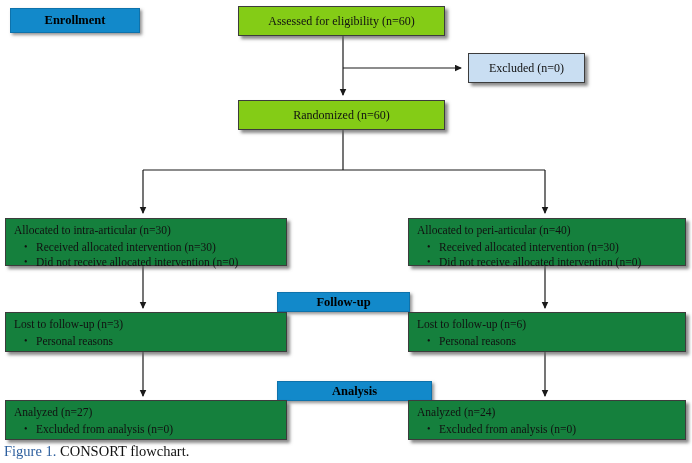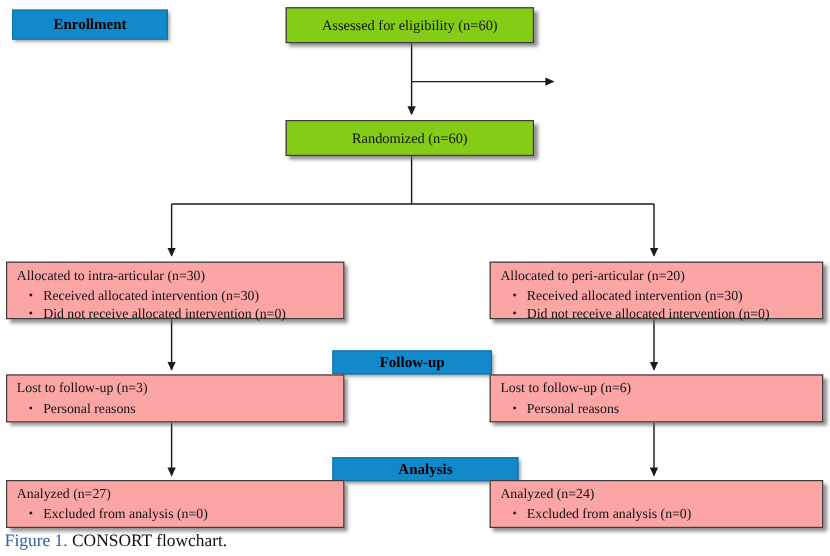--- a/index.html
+++ b/index.html
@@ -4,21 +4,21 @@
 <style>
   html,body{margin:0;padding:0;background:#fff;}
   #figure{position:relative;width:692px;height:463px;background:#ffffff;
     font-family:"Liberation Serif","DejaVu Serif",serif;color:#111;overflow:hidden;}
   .box{position:absolute;box-sizing:border-box;border:1px solid #3c3c3c;
     box-shadow:3px 3px 3px rgba(100,100,100,.75);}
   .center-text{display:flex;align-items:center;justify-content:center;
     font-size:12px;text-align:center;}
   .cream{background:#84cc16;}
   .lightblue{background:#c9def2;}
-  .green{background:#fca5a5;padding:3px 8px 2px 8px;font-size:11.5px;line-height:14px;}
+  .green{background:#15803d;padding:3px 8px 2px 8px;font-size:11.5px;line-height:14px;}
   .band{position:absolute;box-sizing:border-box;background:#1289ca;border:1px solid #0e72ab;
     color:#000000;font-weight:bold;font-size:12.5px;display:flex;align-items:center;
     justify-content:center;box-shadow:2px 2px 3px rgba(100,100,100,.7);}
   .green .title{margin:1px 0 3px 0;}
   .bullet{display:flex;margin:0 0 1px 10px;}
   .bullet .dot{width:12px;font-size:10px;flex:0 0 12px;}
   #arrows{position:absolute;left:0;top:0;pointer-events:none;}
   #caption{position:absolute;left:4px;top:443px;font-size:14.5px;}
   #caption .cap-label{color:#2d5f9e;font-weight:normal;}
   #caption .cap-text{color:#111;}
@@ -46,35 +46,36 @@
       <line x1="143" y1="352" x2="143" y2="396" marker-end="url(#ah)"></line>
       <line x1="545" y1="352" x2="545" y2="396" marker-end="url(#ah)"></line>
     </g>
   </svg>
 
   <div class="band" style="left:10px;top:8px;width:130px;height:25px;">Enrollment</div>
   <div class="band" style="left:277px;top:292px;width:133px;height:20px;">Follow-up</div>
   <div class="band" style="left:277px;top:381px;width:155px;height:20px;">Analysis</div>
 
   <div class="box cream center-text" style="left:238px;top:6px;width:207px;height:30px;">Assessed for eligibility (n=60)</div>
+  <div class="box lightblue center-text" style="left:468px;top:53px;width:117px;height:30px;">Excluded (n=0)</div>
   <div class="box cream center-text" style="left:238px;top:100px;width:207px;height:30px;">Randomized (n=60)</div>
 
   <div class="box green" style="left:5px;top:218px;width:282px;height:48px;">
     <div class="title">Allocated to intra-articular (n=30)</div>
     <div class="bullet">
       <span class="dot">•</span>
       <span>Received allocated intervention (n=30)</span>
     </div>
     <div class="bullet">
       <span class="dot">•</span>
       <span>Did not receive allocated intervention (n=0)</span>
     </div>
   </div>
   <div class="box green" style="left:408px;top:218px;width:278px;height:48px;">
-    <div class="title">Allocated to peri-articular (n=20)</div>
+    <div class="title">Allocated to peri-articular (n=40)</div>
     <div class="bullet">
       <span class="dot">•</span>
       <span>Received allocated intervention (n=30)</span>
     </div>
     <div class="bullet">
       <span class="dot">•</span>
       <span>Did not receive allocated intervention (n=0)</span>
     </div>
   </div>
 

